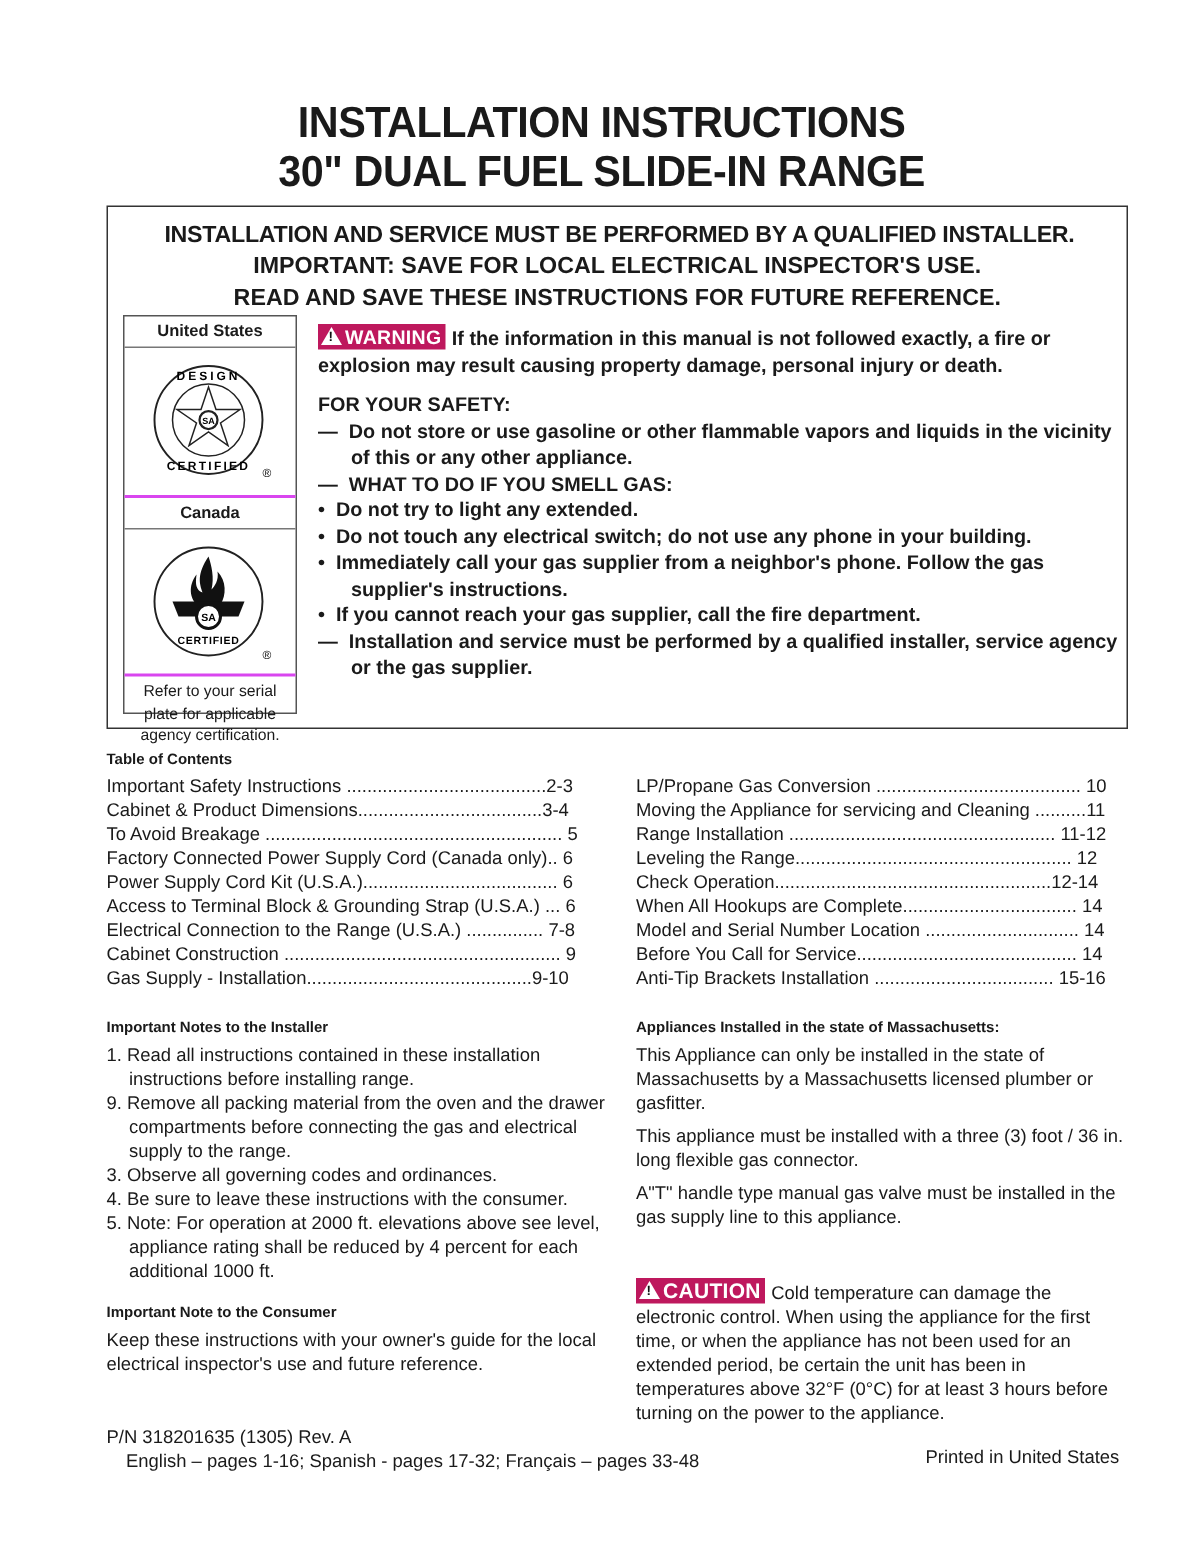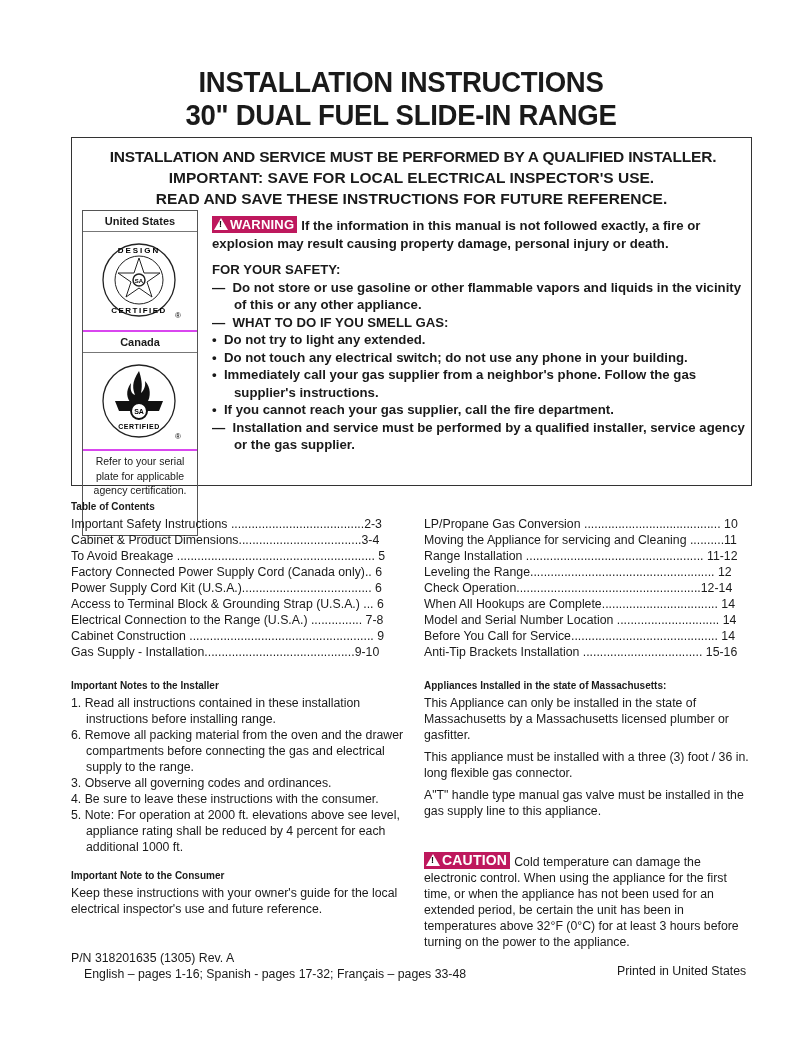--- a/index.html
+++ b/index.html
@@ -10,21 +10,21 @@
            transform: scaleX(0.95); transform-origin: center; }
   .title.l1 { top: 66px; }
   .title.l2 { top: 99px; }
   .box { position: absolute; left: 71px; top: 137px; width: 681px; height: 349px;
          border: 1.5px solid #333; box-sizing: border-box; }
   .box-head { position: absolute; left: 0; width: 100%; text-align: center;
               font-weight: bold; font-size: 15.5px; line-height: 21px; }
   .box-head.h1 { top: 8px; left: -4px; width: 690px; letter-spacing: -0.2px; }
   .box-head.h2 { top: 29px; }
   .box-head.h3 { top: 50px; }
-  .cert { position: absolute; left: 10px; top: 72px; width: 116px; height: 326px;
+  .cert { position: absolute; left: 10px; top: 72px; width: 116px; height: 266px;
           border: 1px solid #555; box-sizing: border-box; }
   .cert .lbl { height: 20px; line-height: 20px; text-align: center; font-weight: bold;
                font-size: 11px; border-bottom: 1px solid #777; }
   .cert .logo { height: 98px; border-bottom: 2px solid #d946ef; position: relative; }
   .cert .logo svg { position: absolute; left: 18px; top: 6px; }
   .cert .note { font-size: 10.5px; line-height: 14.5px; text-align: center; padding-top: 3px; }
   .warn { position: absolute; left: 140px; top: 78px; width: 540px; font-weight: bold;
           font-size: 13.2px; line-height: 18px; }
   .badge { display: inline-block; background: #be185d; color: #fff; font-size: 13px;
            padding: 0 3px 0 2px; line-height: 17px; font-weight: bold; letter-spacing: 0.2px;
@@ -124,21 +124,21 @@
   <div class="toc-row"><span>Check Operation</span><span>......................................................</span><span>12-14</span></div>
   <div class="toc-row"><span>When All Hookups are Complete</span><span>.................................. </span><span>14</span></div>
   <div class="toc-row"><span>Model and Serial Number Location</span><span> .............................. </span><span>14</span></div>
   <div class="toc-row"><span>Before You Call for Service</span><span>........................................... </span><span>14</span></div>
   <div class="toc-row"><span>Anti-Tip Brackets Installation</span><span> ................................... </span><span>15-16</span></div>
 </div>
 
 <div class="col" style="left:71px; top:677px; width:340px;">
   <h2>Important Notes to the Installer</h2>
   <div class="ol-item">1. Read all instructions contained in these installation instructions before installing range.</div>
-  <div class="ol-item">6. Remove all packing material from the oven and the drawer compartments before connecting the gas and electrical supply to the range.</div>
+  <div class="ol-item">9. Remove all packing material from the oven and the drawer compartments before connecting the gas and electrical supply to the range.</div>
   <div class="ol-item">3. Observe all governing codes and ordinances.</div>
   <div class="ol-item">4. Be sure to leave these instructions with the consumer.</div>
   <div class="ol-item">5. Note: For operation at 2000 ft. elevations above see level, appliance rating shall be reduced by 4 percent for each additional 1000 ft.</div>
 </div>
 
 <div class="col" style="left:71px; top:867px; width:340px;">
   <h2>Important Note to the Consumer</h2>
   <div>Keep these instructions with your owner's guide for the local electrical inspector's use and future reference.</div>
 </div>
 

